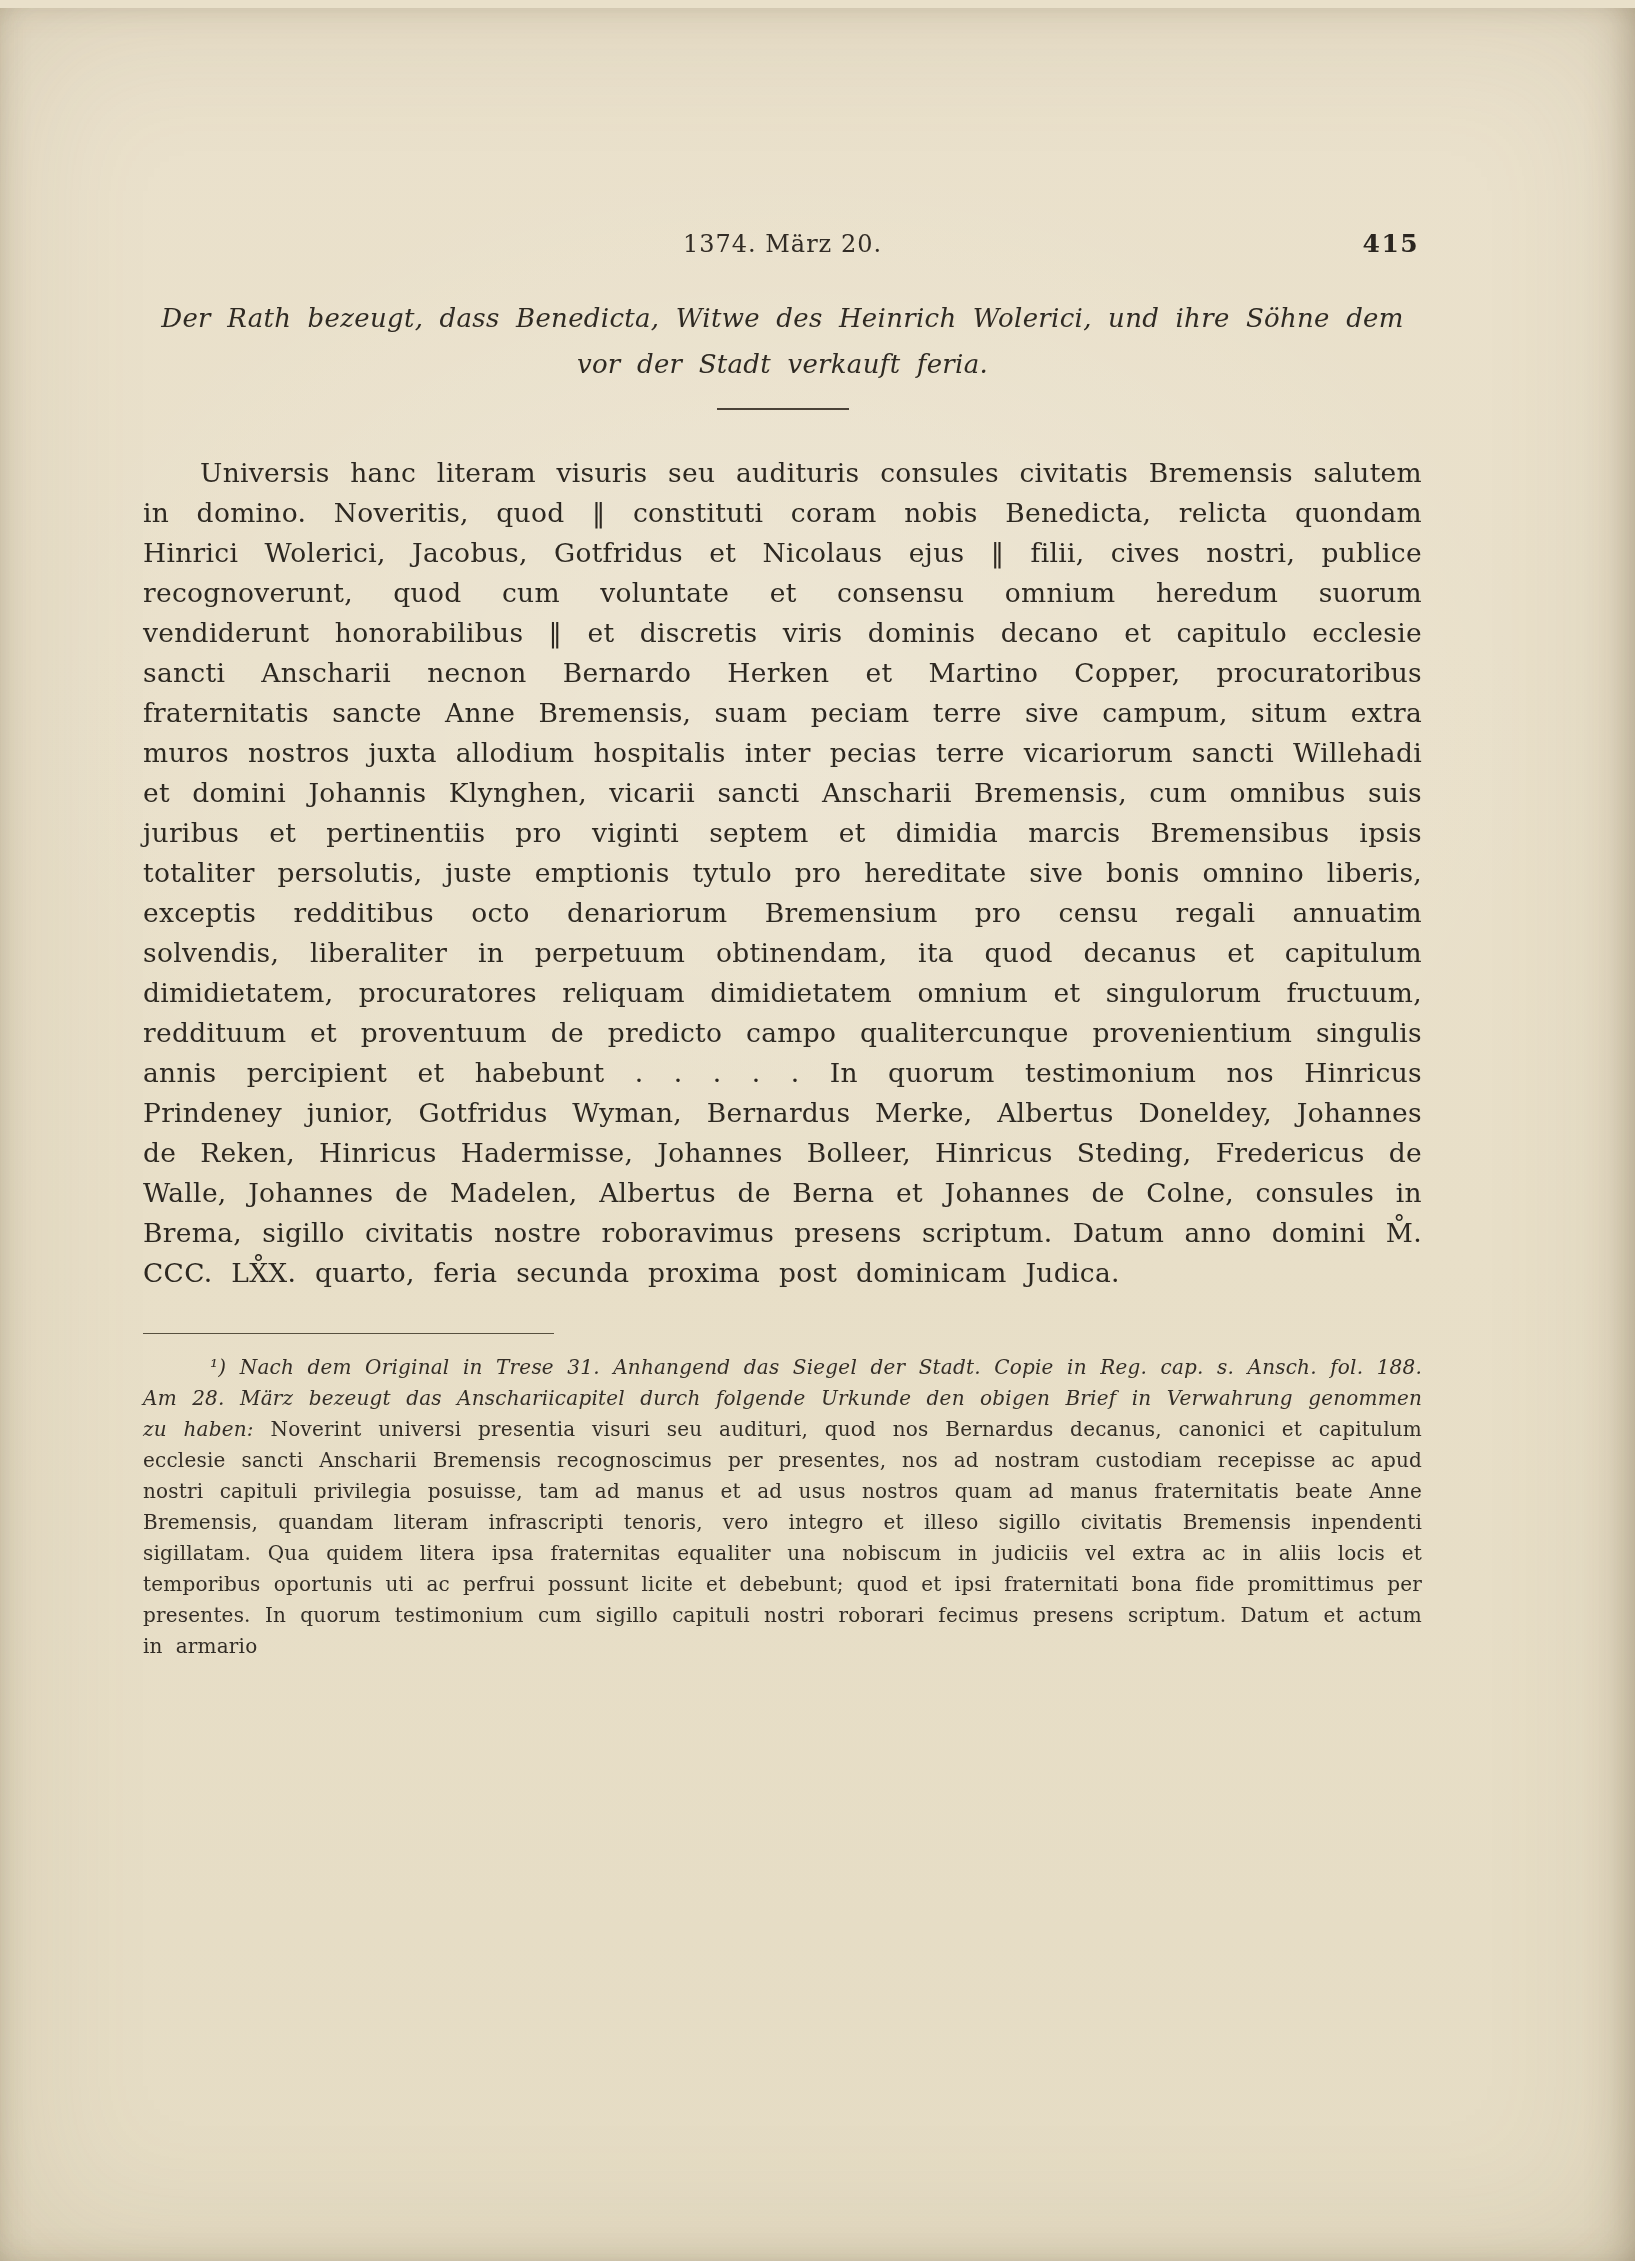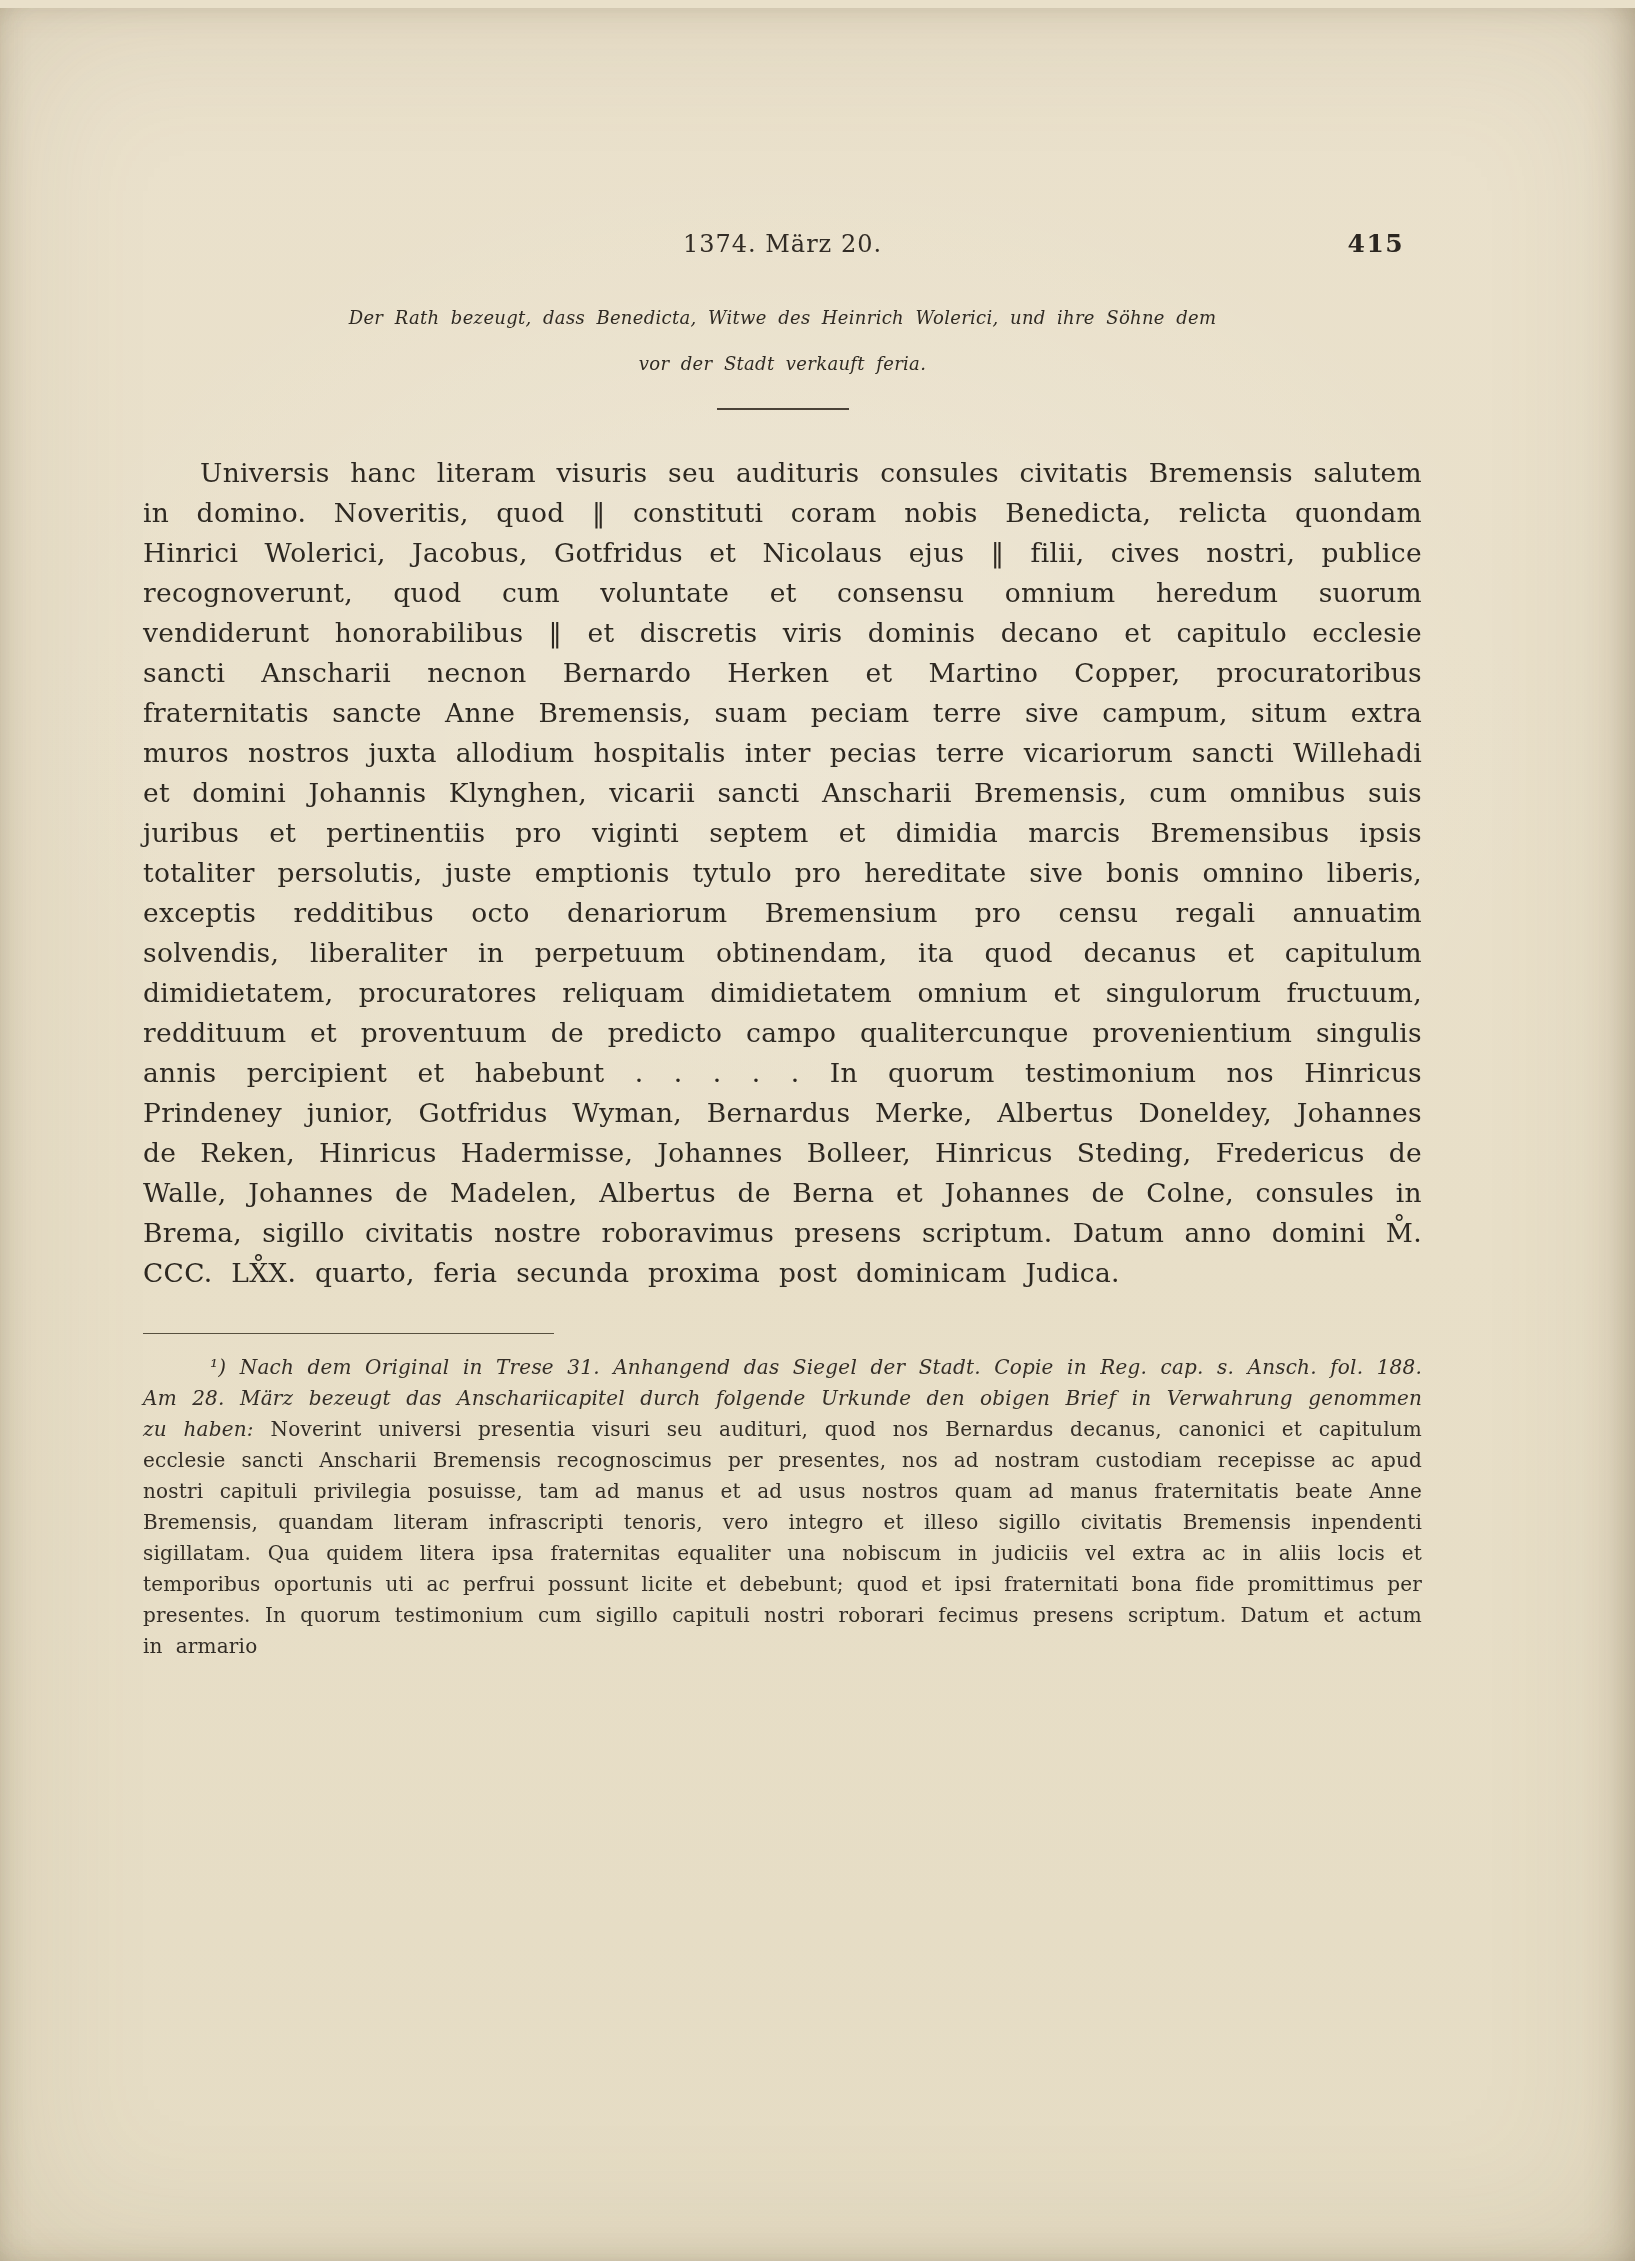--- a/index.html
+++ b/index.html
@@ -36,40 +36,40 @@
     height: 36px;
   }
   .running-title {
     text-align: center;
     font-size: 24px;
     letter-spacing: 1px;
     color: #322c25;
   }
   .page-number {
     position: absolute;
-    right: 18px;
+    right: 3px;
     top: -1.4px;
     font-size: 25px;
     font-weight: bold;
     letter-spacing: 1.4px;
     color: #2b2620;
   }
   .doc-number {
     margin: 60px 0 0 0;
     text-align: center;
     font-size: 32px;
     font-weight: bold;
     letter-spacing: 0.7px;
     color: #2b2620;
   }
   .summary {
     margin-top: 29px;
     text-align: center;
     font-style: italic;
-    font-size: 18px;
+    font-size: 26px;
     line-height: 46px;
     letter-spacing: 0.3px;
     word-spacing: 0.30em;
     color: #2f2a23;
   }
   .doc-date {
     margin-top: 11px;
     text-align: center;
     font-style: italic;
     font-size: 23px;

